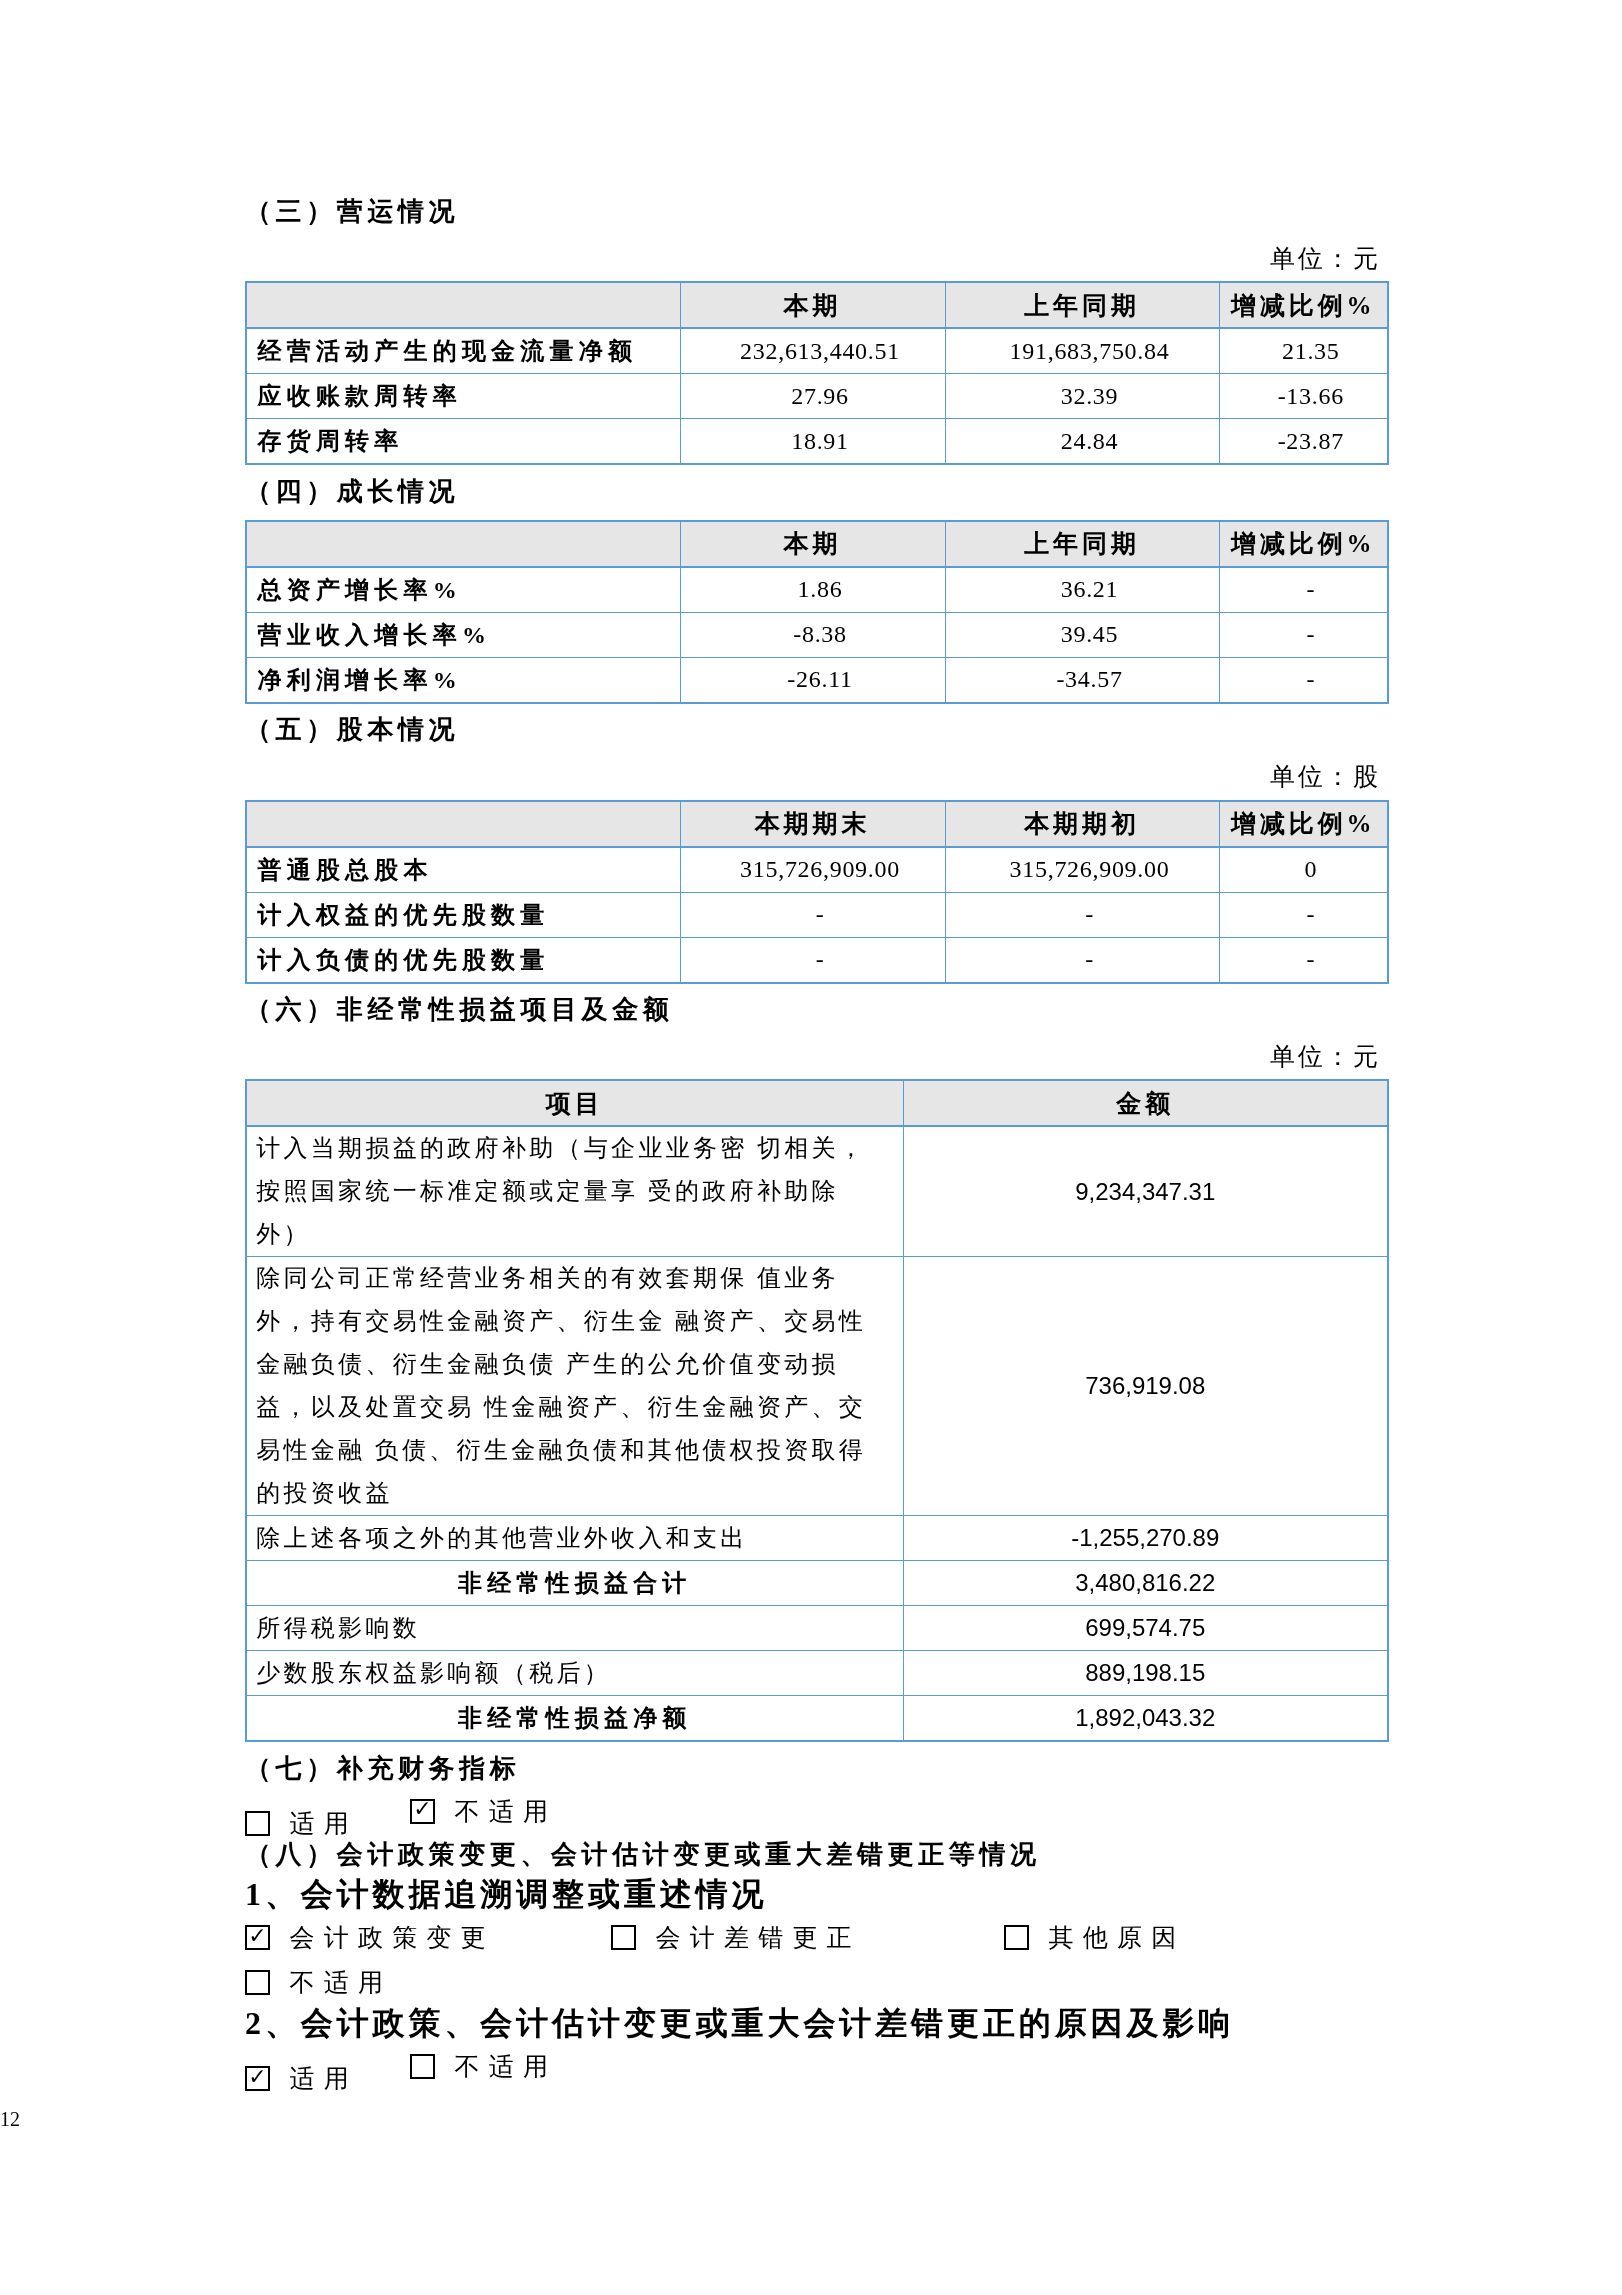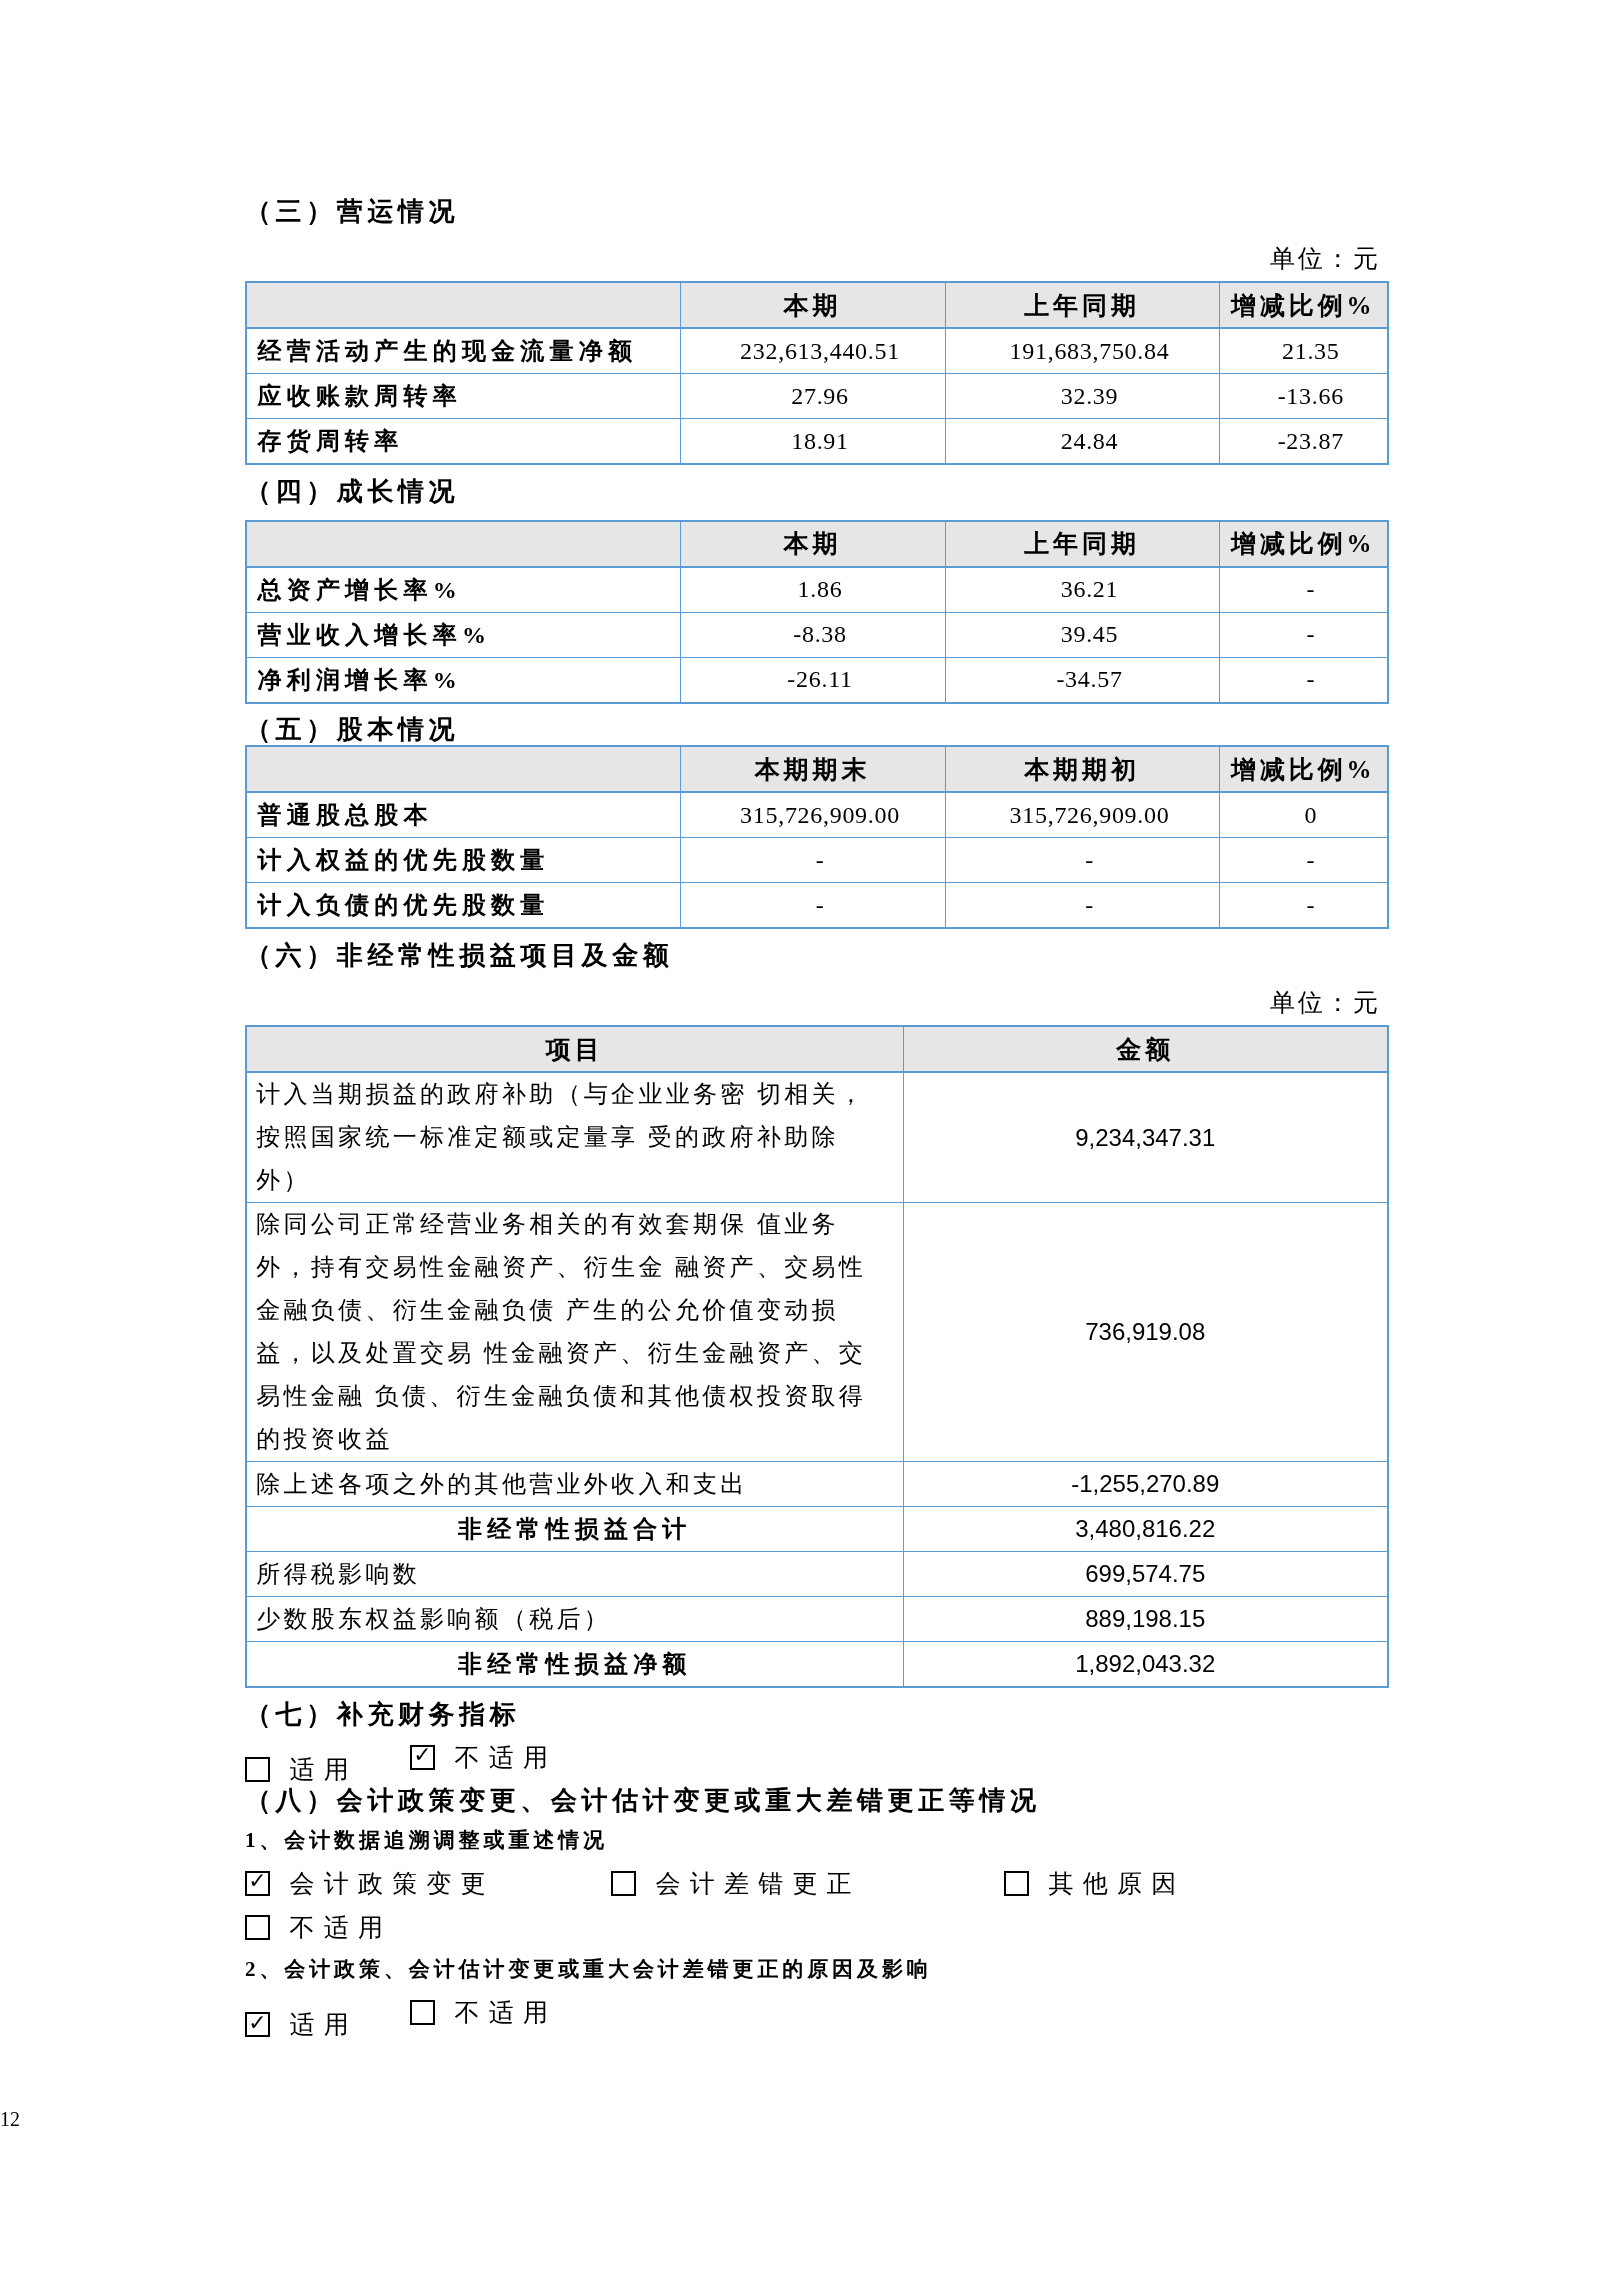--- a/index.html
+++ b/index.html
@@ -12,21 +12,21 @@
     overflow:hidden;
   }
   .content { position:absolute; left:245px; top:196px; width:1142px; }
 
   .sec-title {
     font-size:26px; font-weight:bold; line-height:31px;
     letter-spacing:4.6px; margin:0;
   }
   .mt { margin-top:10.5px; }
   .sub-title {
-    font-size:21px; font-weight:bold; line-height:31px;
+    font-size:32px; font-weight:bold; line-height:31px;
     letter-spacing:3.9px; margin:9.2px 0 0 0;
   }
   .unit-line {
     font-size:25px; line-height:29.4px; letter-spacing:2.6px;
     text-align:right; padding-right:6.5px;
     margin:17px 0 7.9px 0;
   }
 
   table.fin {
     table-layout:fixed; width:1142px;
@@ -157,20 +157,21 @@
         <tr>
           <td class="lbl">净利润增长率%</td>
           <td class="num">-26.11</td>
           <td class="num">-34.57</td>
           <td class="num">-</td>
         </tr>
       </tbody>
     </table>
 
     <h2 class="sec-title mt">（五）股本情况</h2>
+    <div class="unit-line">单位：股</div>
 
     <table class="fin">
       <colgroup>
           <col style="width:434px">
           <col style="width:265px">
           <col style="width:274px">
           <col style="width:169px">
         </colgroup>
       <thead>
         <tr>

